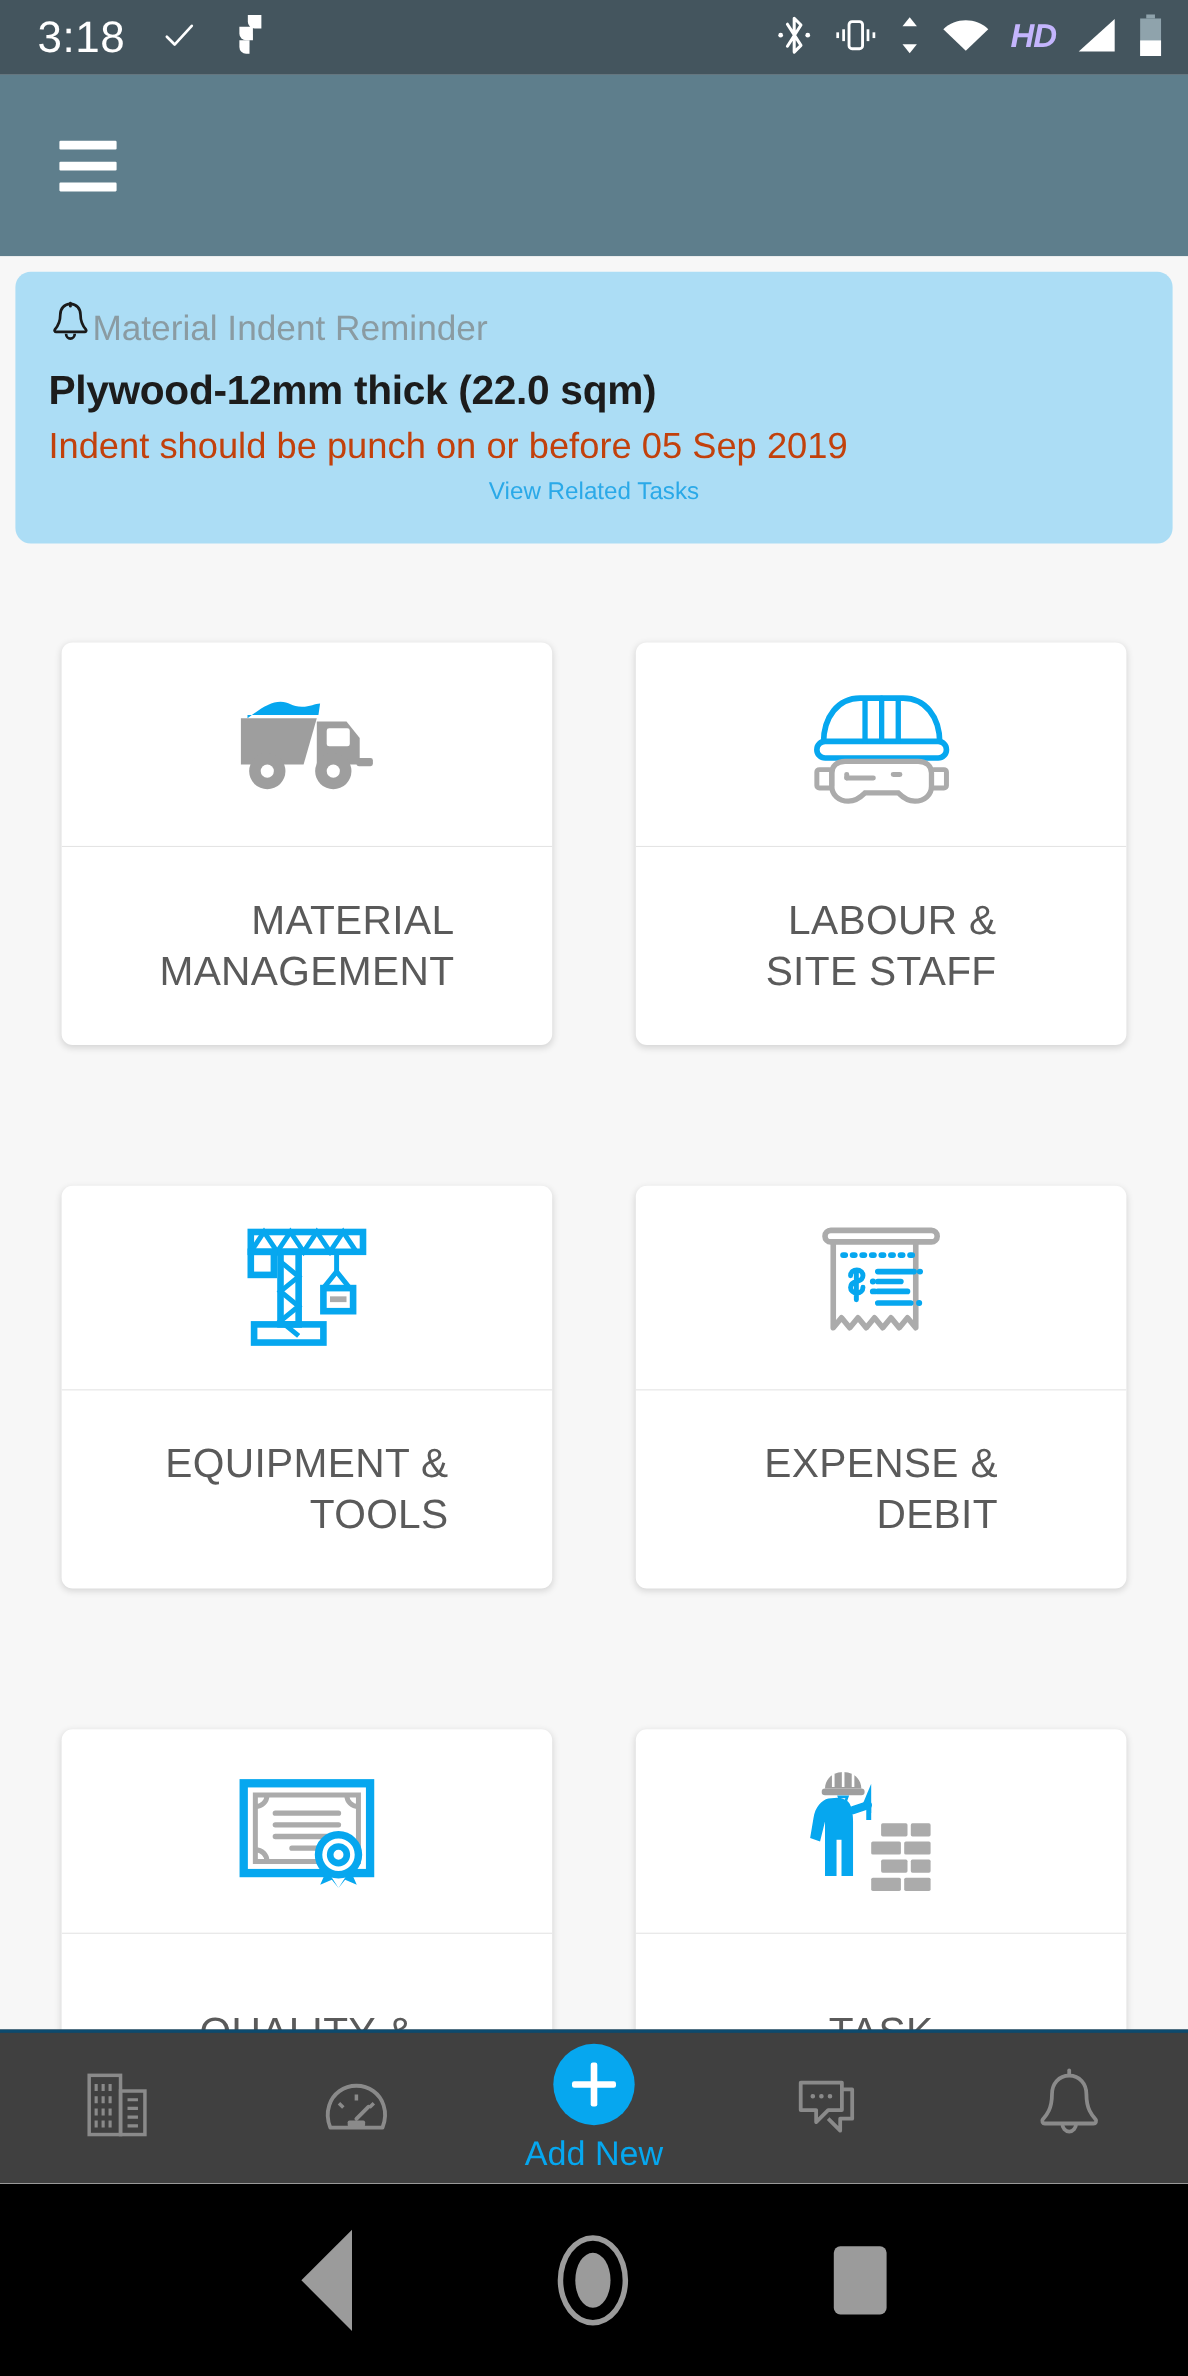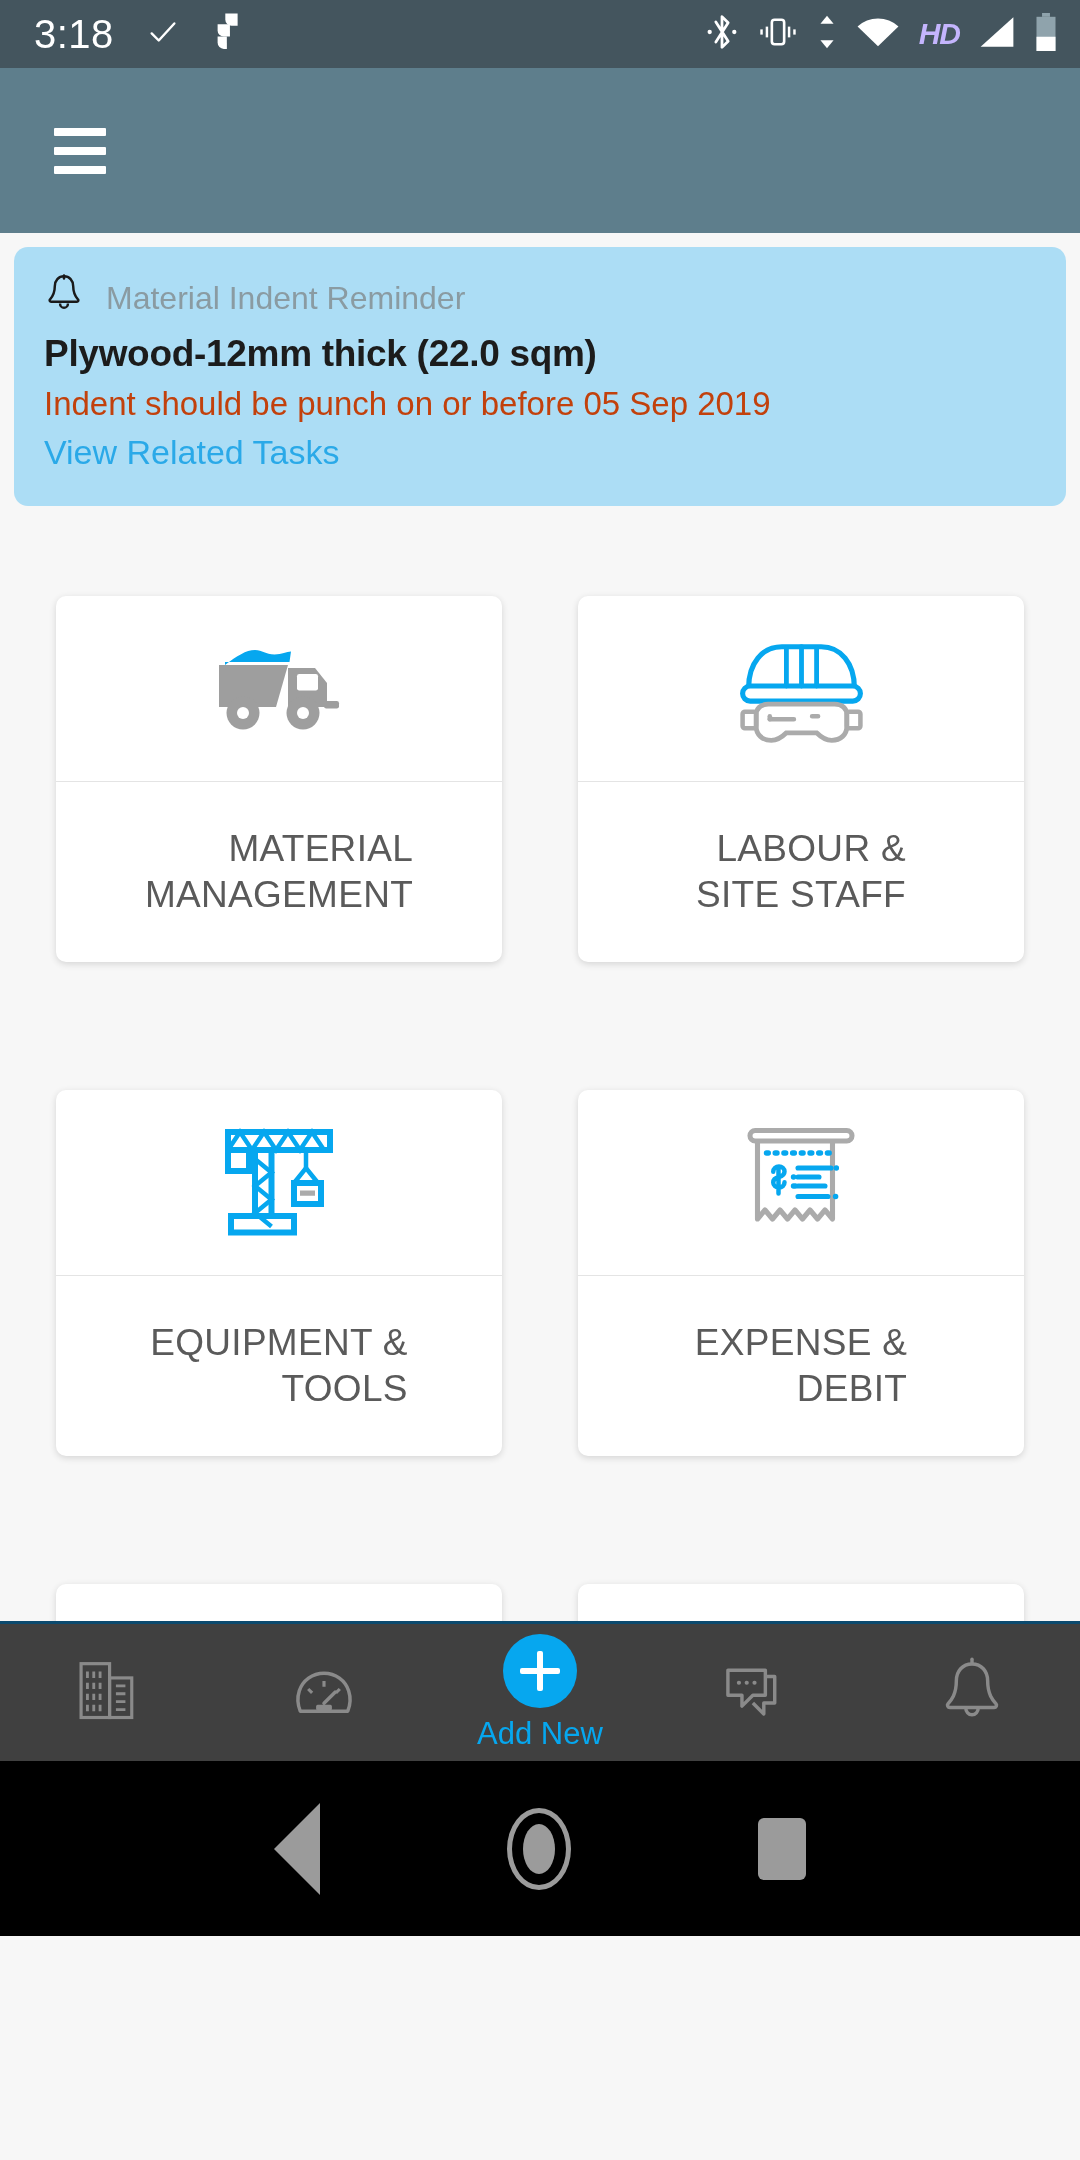--- a/index.html
+++ b/index.html
@@ -2,21 +2,21 @@
 <html><head>
 <meta charset="utf-8">
 <style>
   * { margin:0; padding:0; box-sizing:border-box; }
   html, body {
     width:1080px; height:2160px;
     font-family:"Liberation Sans", sans-serif;
     background:#F7F7F7;
     overflow:hidden;
   }
-  #screen { position:relative; width:1080px; height:1936px; display:flex; flex-direction:column; }
+  #screen { position:relative; width:1080px; height:2160px; display:flex; flex-direction:column; }
 
   
   .statusbar {
     height:68px; background:#44555E;
     display:flex; align-items:center; padding:0 22px 0 34px;
     flex:0 0 auto;
   }
   .sb-time { color:#fff; font-size:40px; letter-spacing:.5px; }
   .sb-left-icons { display:flex; align-items:center; gap:24px; margin-left:32px; }
   .sb-spacer { flex:1; }
@@ -44,25 +44,25 @@
 
   
   .content { flex:1 1 auto; overflow:hidden; position:relative; background:#F7F7F7; }
 
   
   .banner {
     margin:14px 14px 0 14px; background:#ACDDF5;
     border-radius:14px; padding:26px 30px 34px 30px;
     position:relative;
   }
-  .banner-head { display:flex; align-items:center; gap:22px; }
+  .banner-head { display:flex; align-items:center; }
   .banner-title { color:#8A9BA2; font-size:32px; font-weight:300; }
   .banner-main { color:#1C1C1C; font-size:37px; font-weight:bold; margin-top:10px; letter-spacing:-.3px; }
   .banner-sub { color:#c2410c; font-size:33px; font-weight:300; margin-top:10px; }
-  .banner-link { color:#2AA9E8; font-size:34px; font-weight:300; margin-top:10px; cursor:pointer; }
+  .banner-link { color:#2AA9E8; font-size:22px; font-weight:300; margin-top:10px; cursor:pointer;text-align:center; }
 
   
   .grid {
     display:grid; grid-template-columns:1fr 1fr;
     gap:128px 76px;
     padding:90px 56px 0 56px;
   }
   .card {
     background:#fff; border-radius:10px;
     box-shadow:0 2px 7px rgba(0,0,0,.14);

